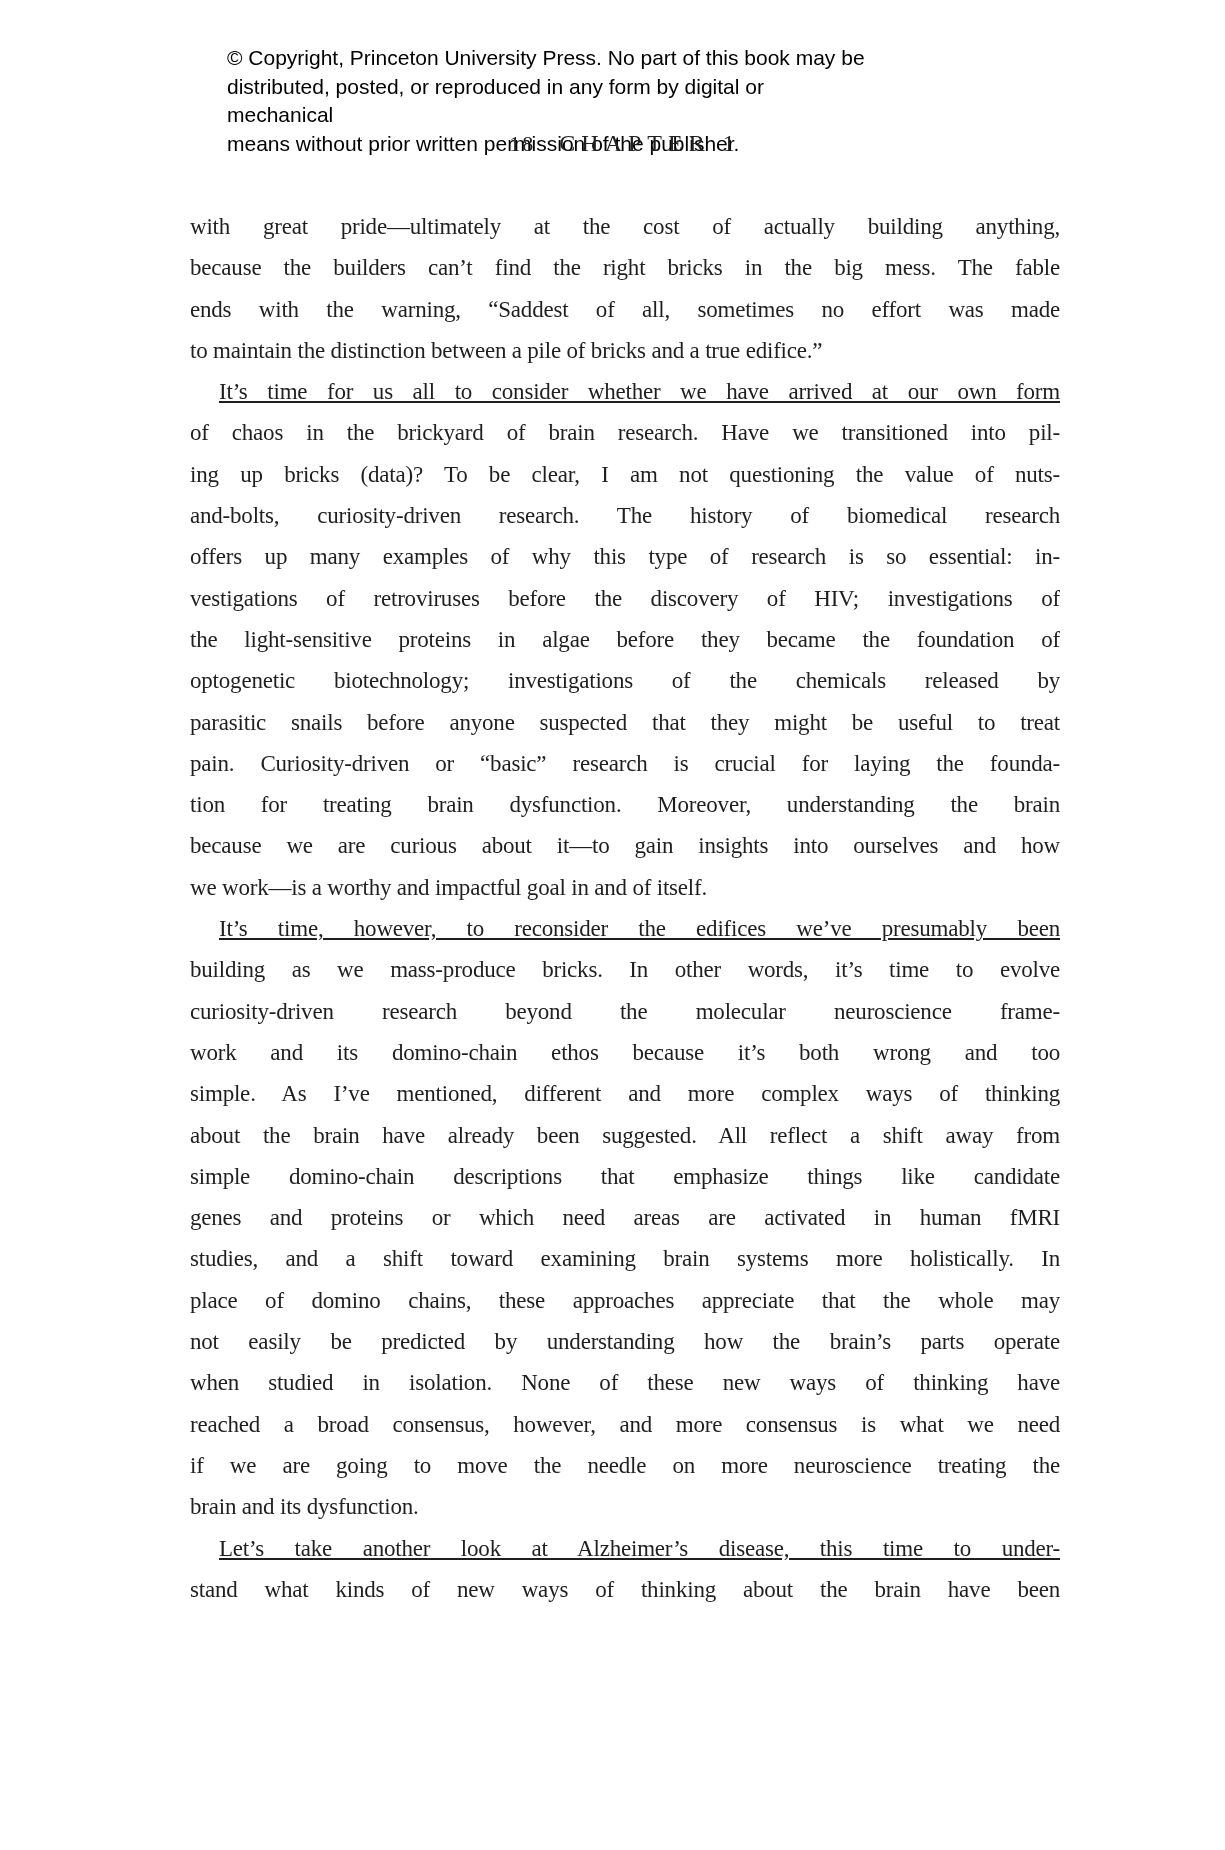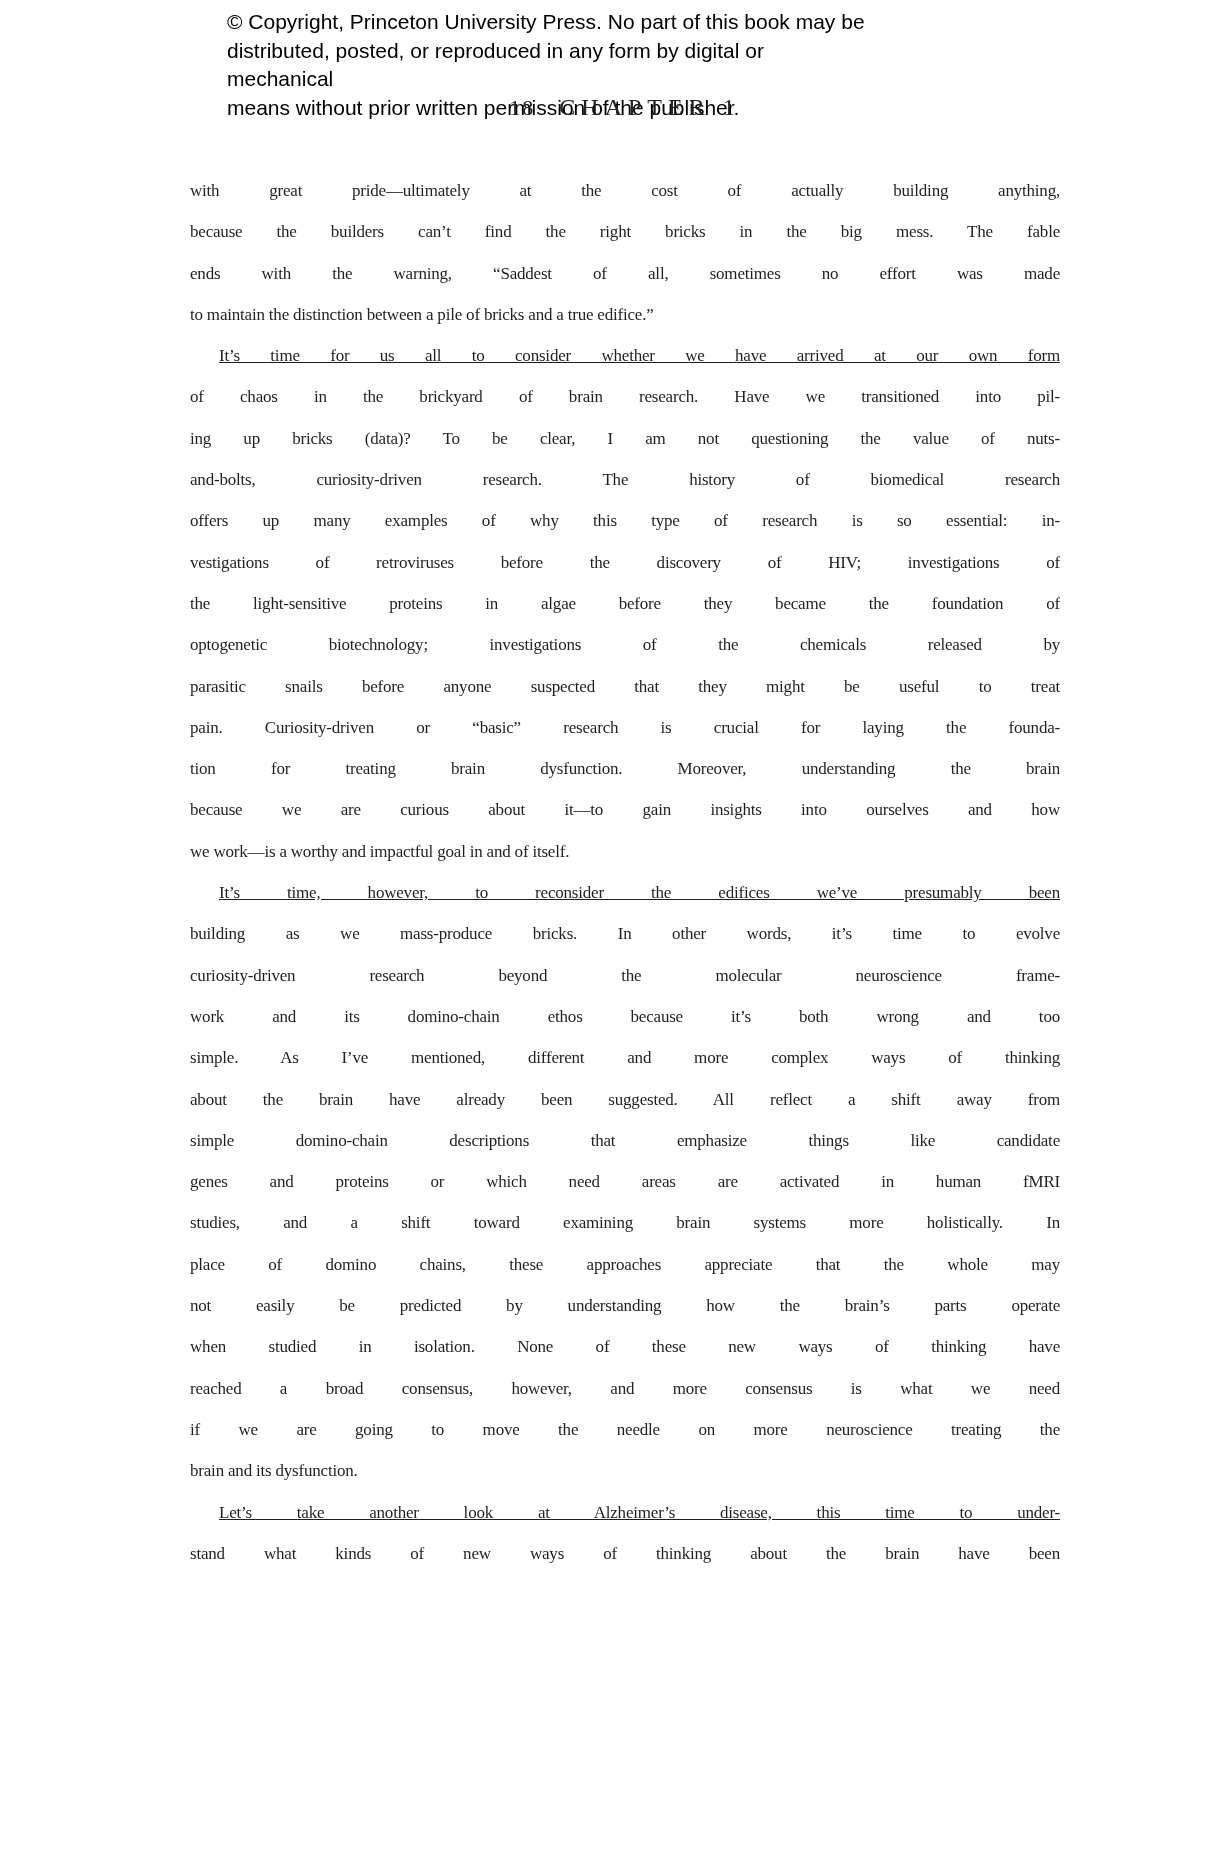--- a/index.html
+++ b/index.html
@@ -8,20 +8,21 @@
     background: #ffffff;
   }
   .page {
     position: relative;
     width: 1225px;
     height: 1566px;
     background: #ffffff;
     overflow: hidden;
     font-family: "Liberation Serif", serif;
     color: #1f1f1f;
+    margin-top: 36px;
   }
   .copyright {
     position: absolute;
     left: 227px;
     top: 8px;
     width: 640px;
     font-family: "Liberation Sans", sans-serif;
     font-size: 21px;
     line-height: 28.7px;
     color: #000000;
@@ -48,21 +49,21 @@
     letter-spacing: 6px;
     font-variant: small-caps;
     text-transform: uppercase;
   }
   .bodytext {
     position: absolute;
     left: 190px;
     top: 170px;
     width: 870px;
     font-family: "Liberation Serif", serif;
-    font-size: 17px;
+    font-size: 23px;
     letter-spacing: -0.2px;
     color: #1f1f1f;
   }
   .line {
     height: 41.3px;
     line-height: 41.3px;
     overflow: hidden;
     text-align: justify;
     text-align-last: justify;
     white-space: normal;

